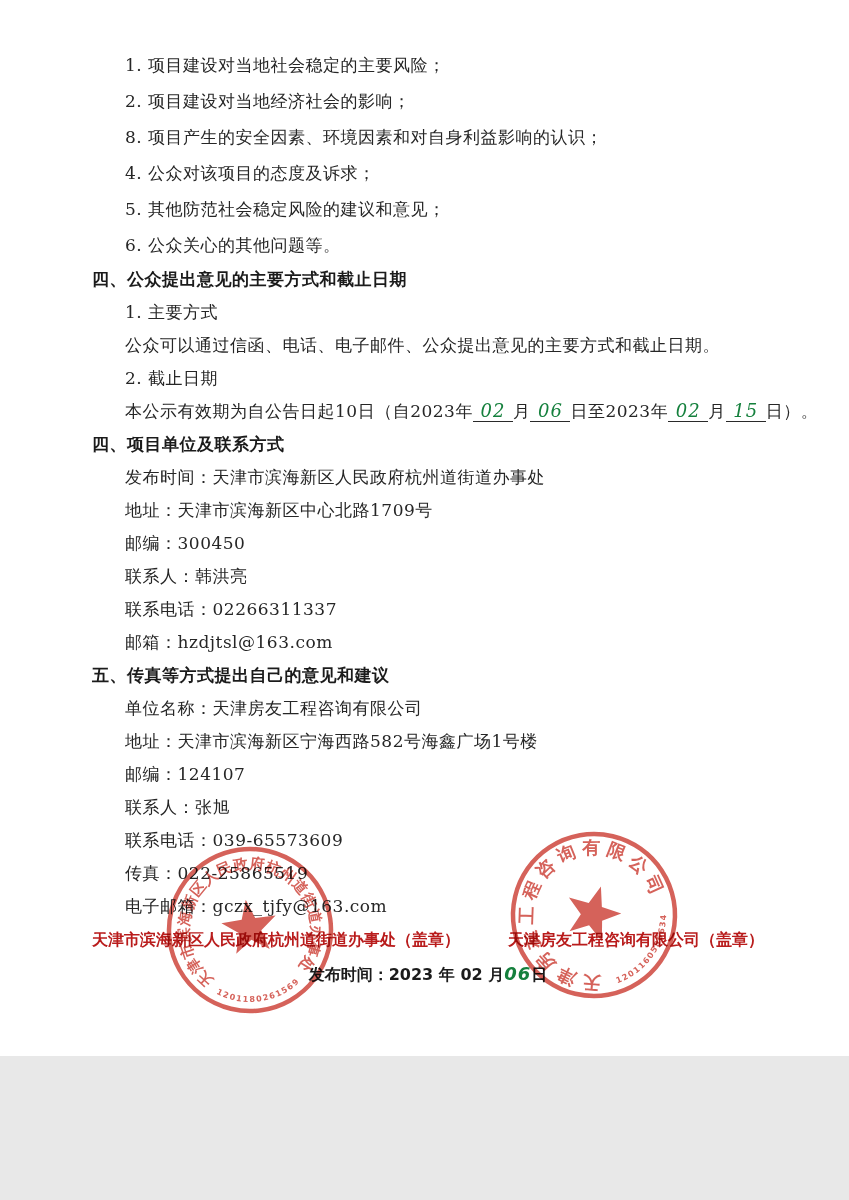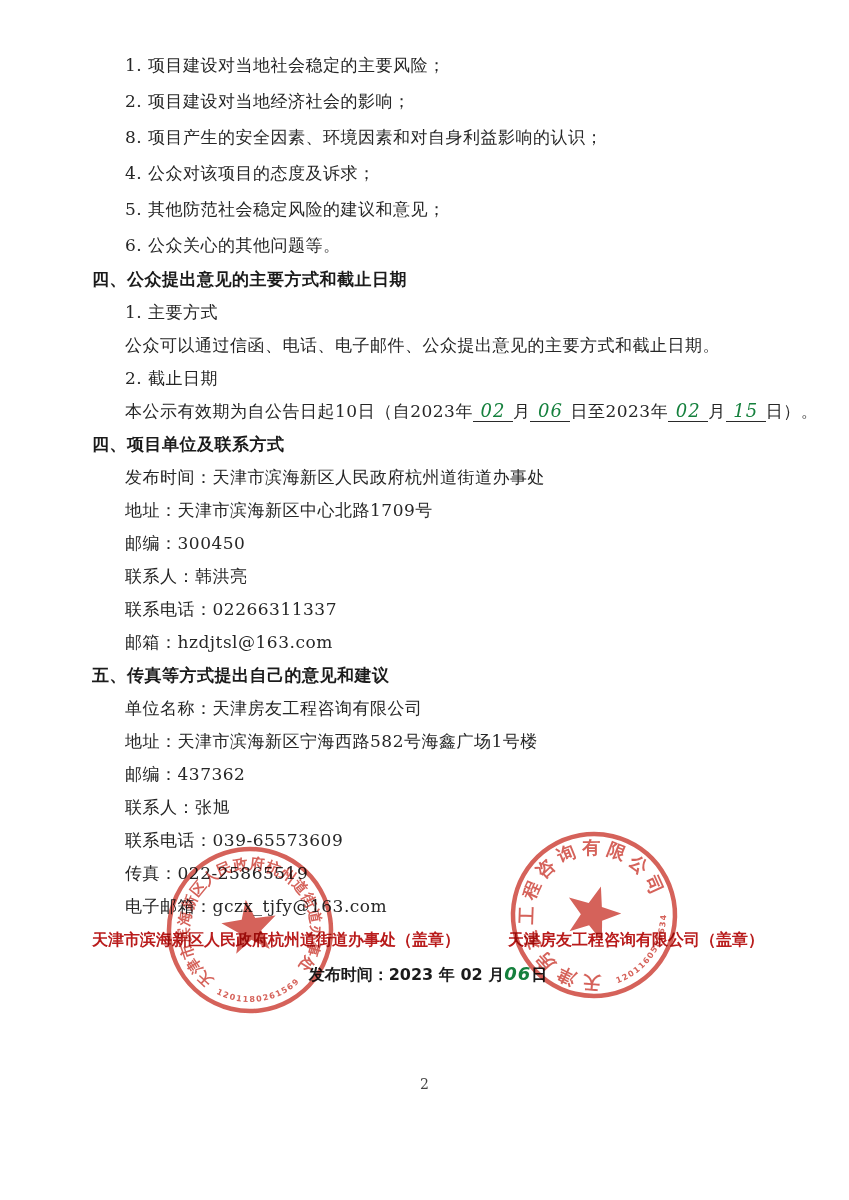--- a/index.html
+++ b/index.html
@@ -1,20 +1,20 @@
 <!DOCTYPE html>
 <html><head>
 <meta charset="utf-8">
 <style>
   * { margin: 0; padding: 0; box-sizing: border-box; }
   html, body { background: #e8e8e8; }
   .page {
     position: relative;
     width: 849px;
-    height: 1200px;
+    height: 1056px;
     margin: 0 auto;
     background: #ffffff;
     font-family: "DejaVu Serif", "Liberation Serif", serif;
     color: #262626;
     overflow: hidden;
   }
   .content {
     position: absolute;
     left: 92px;
     top: 47px;
@@ -123,21 +123,21 @@
       <div class="line indent">邮编：300450</div>
       <div class="line indent">联系人：韩洪亮</div>
       <div class="line indent">联系电话：02266311337</div>
       <div class="line indent">邮箱：hzdjtsl@163.com</div>
     </div>
 
     <div>
       <div class="heading">五、传真等方式提出自己的意见和建议</div>
       <div class="line indent">单位名称：天津房友工程咨询有限公司</div>
       <div class="line indent">地址：天津市滨海新区宁海西路582号海鑫广场1号楼</div>
-      <div class="line indent">邮编：437362</div>
+      <div class="line indent">邮编：124107</div>
       <div class="line indent">联系人：张旭</div>
       <div class="line indent">联系电话：039-65573609</div>
       <div class="line indent">传真：022-25865519</div>
       <div class="line indent">电子邮箱：gczx_tjfy@163.com</div>
     </div>
 
     <div class="footer-orgs">
       <span>天津市滨海新区人民政府杭州道街道办事处（盖章）</span>
       <span>天津房友工程咨询有限公司（盖章）</span>
     </div>

